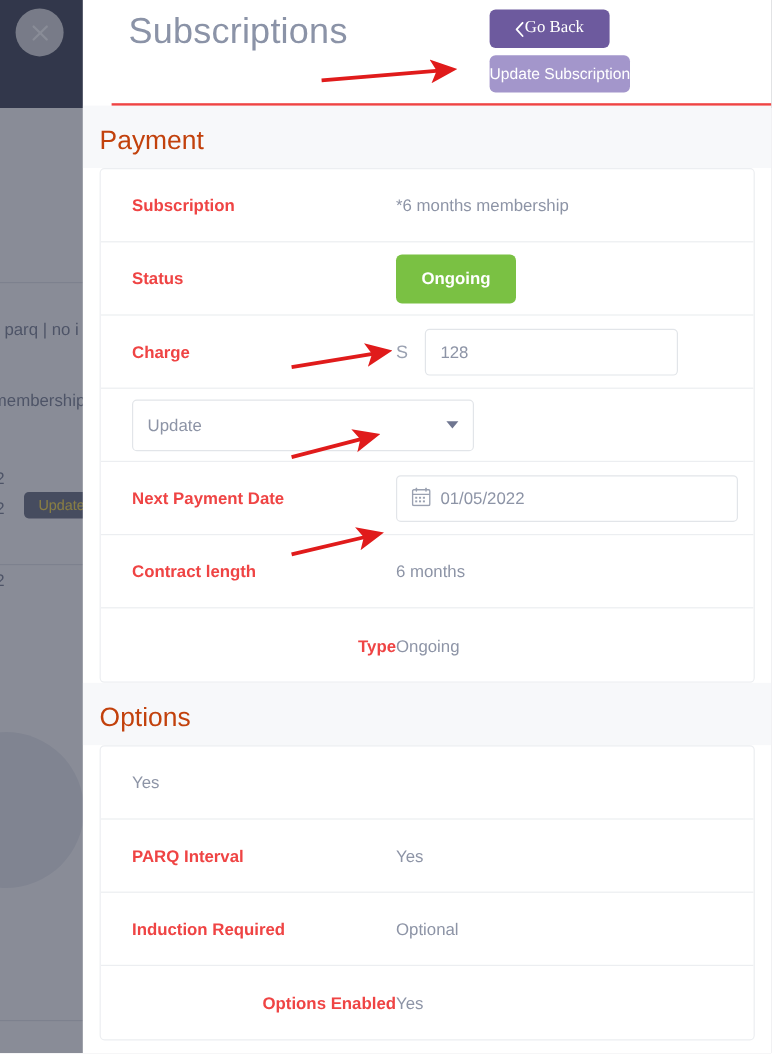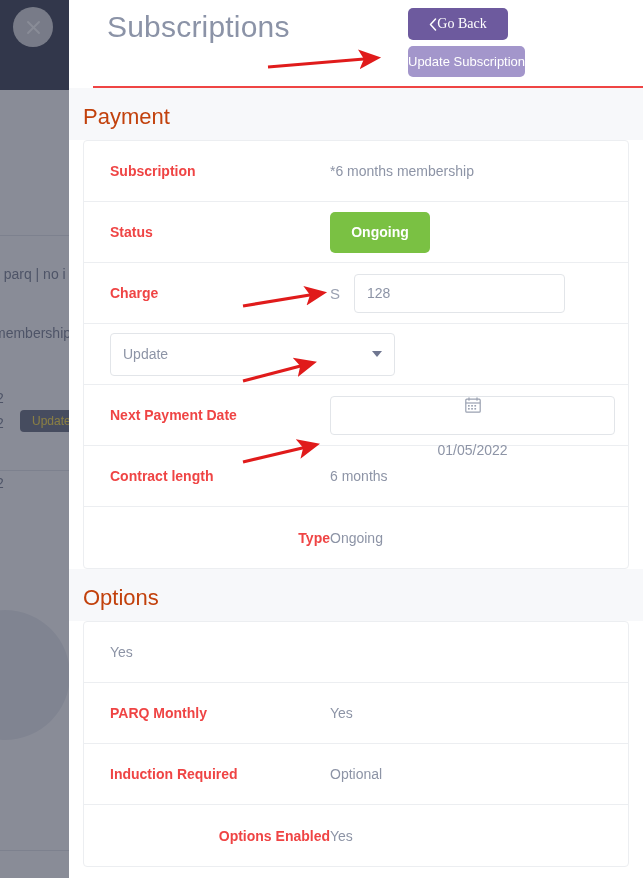--- a/index.html
+++ b/index.html
@@ -229,22 +229,21 @@
   }
   .field-charge { width: 211px; }
   .field-select {
     width: 285px;
     justify-content: space-between;
     height: 43px;
   }
   .field-date {
     width: 285px;
     height: 39px;
-    gap: 26px;
-    flex-direction: column;
+    gap: 8px;
   }
   .caret {
     width: 0; height: 0;
     border-left: 5px solid transparent;
     border-right: 5px solid transparent;
     border-top: 6px solid #6f7690;
   }
 
   
   .arrow-layer {
@@ -377,21 +376,21 @@
 
     <div class="section-band">
       <div class="section-title">Options</div>
     </div>
 
     <div class="card">
       <div class="row">
         <div class="row-value">Yes</div>
       </div>
       <div class="row">
-        <div class="row-label">PARQ Monthly</div>
+        <div class="row-label">PARQ Interval</div>
         <div class="row-value">Yes</div>
       </div>
       <div class="row">
         <div class="row-label">Induction Required</div>
         <div class="row-value">Optional</div>
       </div>
       <div class="row">
         <div class="row-label">Options Enabled</div>
         <div class="row-value">Yes</div>
       </div>

